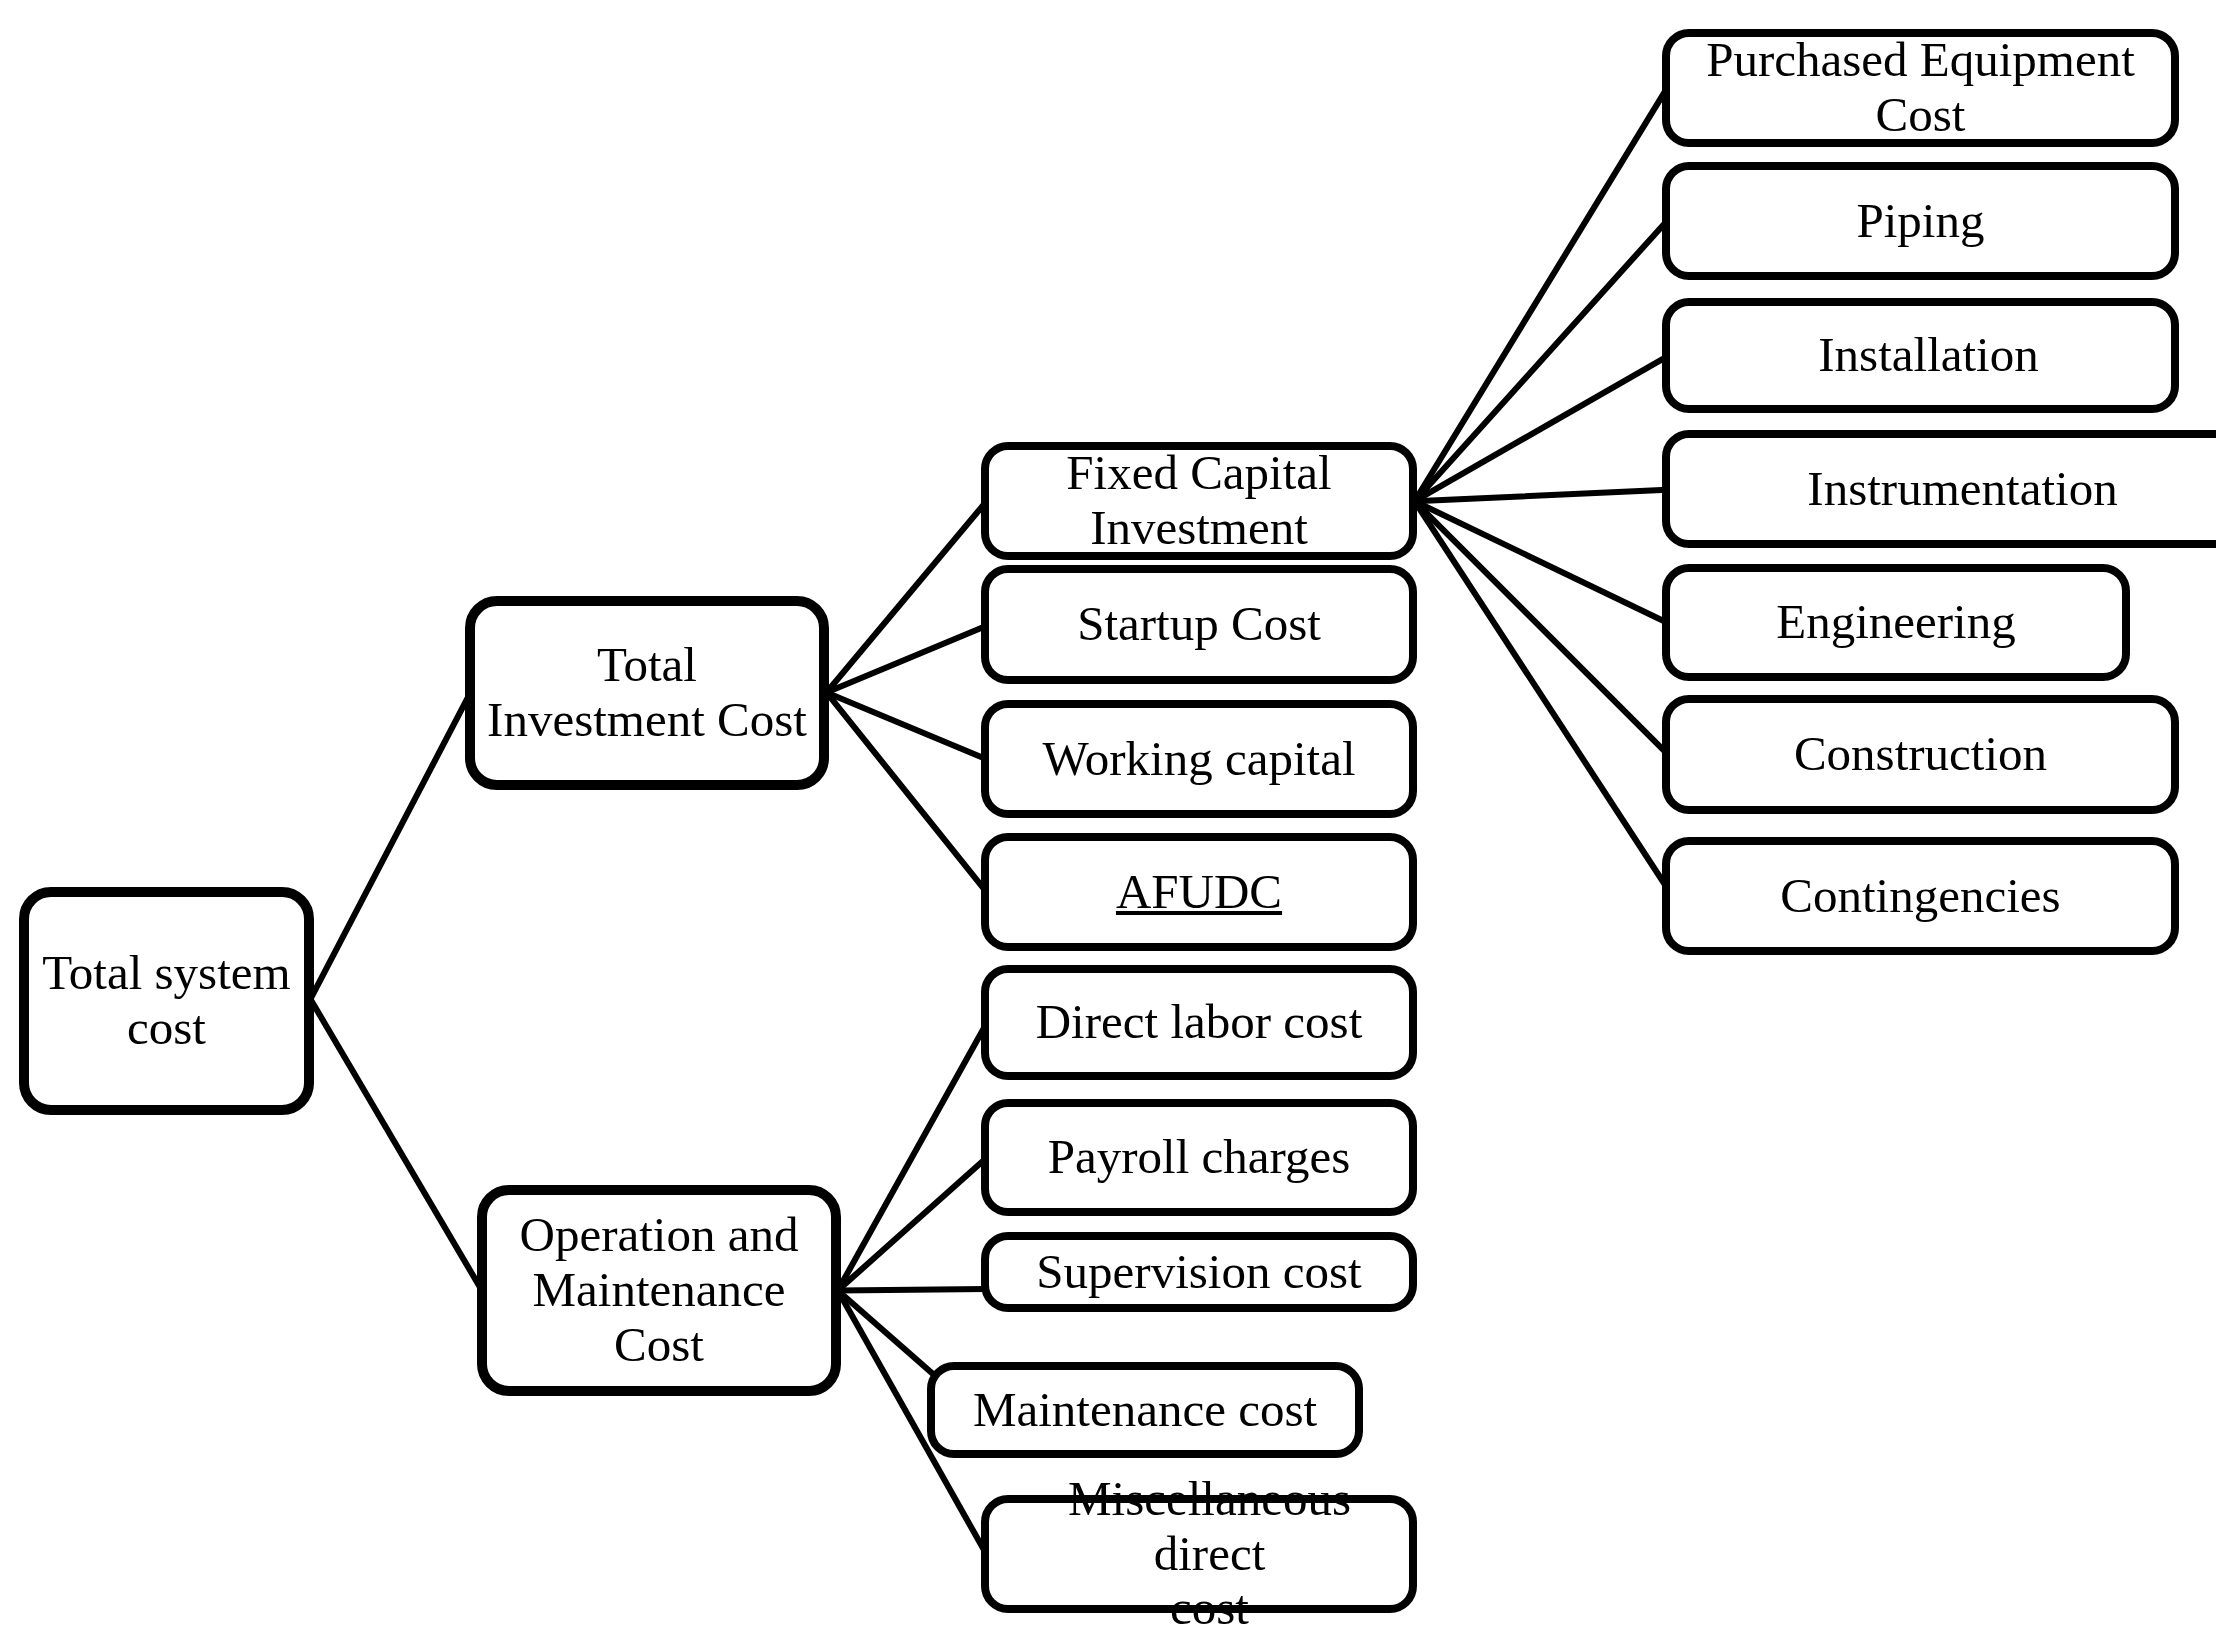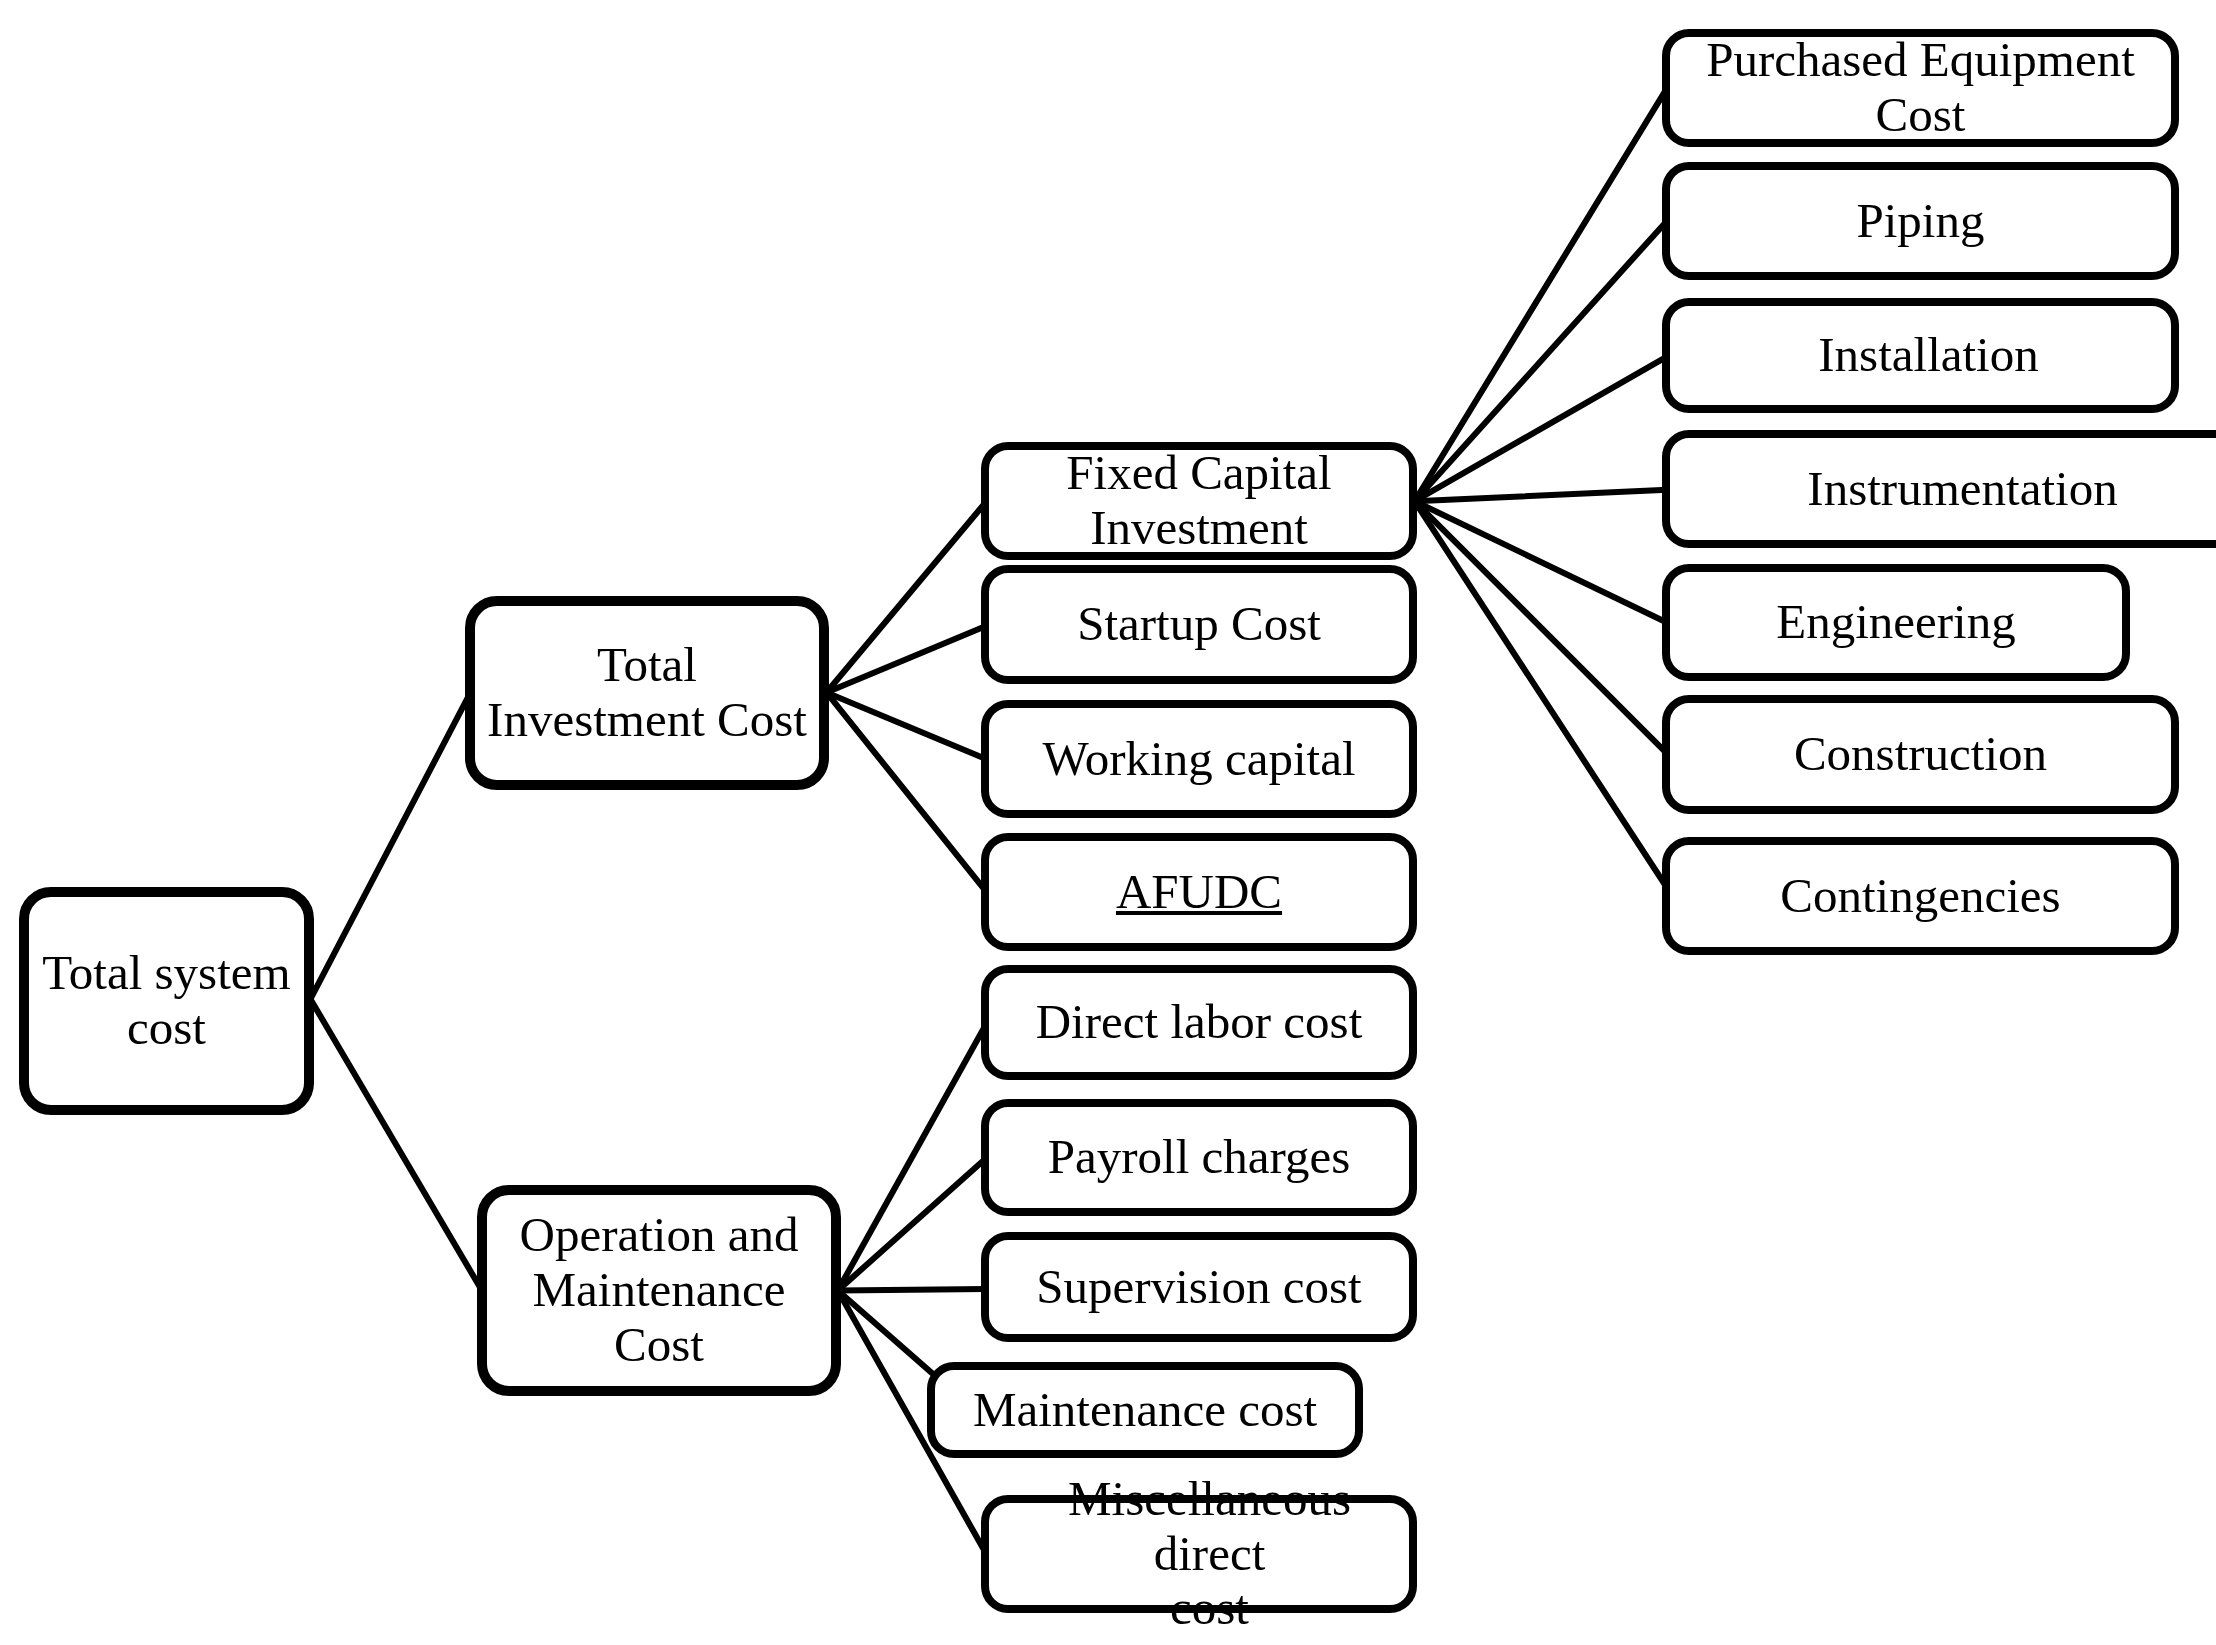--- a/index.html
+++ b/index.html
@@ -40,21 +40,21 @@
   .n-tsc { left: 19px;  top: 887px; width: 295px; height: 228px; border-radius: 32px; border-width: 10px; }
   .n-tic { left: 465px; top: 596px;  width: 364px; height: 194px; border-radius: 32px; border-width: 10px; }
   .n-om  { left: 477px; top: 1185px; width: 364px; height: 211px; border-radius: 32px; border-width: 10px; }
   
   .n-fci      { left: 981px; top: 442px;  width: 436px; height: 118px; }
   .n-startup  { left: 981px; top: 565px;  width: 436px; height: 119px; }
   .n-working  { left: 981px; top: 700px;  width: 436px; height: 118px; }
   .n-afudc    { left: 981px; top: 833px; width: 436px; height: 118px; text-decoration: underline; }
   .n-dlabor   { left: 981px; top: 965px; width: 436px; height: 115px; }
   .n-payroll  { left: 981px; top: 1099px; width: 436px; height: 117px; }
-  .n-superv   { left: 981px; top: 1232px; width: 436px; height: 110px; }
+  .n-superv   { left: 981px; top: 1232px; width: 436px; height: 80px; }
   .n-maint    { left: 927px; top: 1362px; width: 436px; height: 96px; }
   .n-misc     { left: 981px; top: 1495px; width: 436px; height: 118px; padding-left: 21px; }
   
   .n-pec      { left: 1662px; top: 29px;   width: 517px; height: 118px; }
   .n-piping   { left: 1662px; top: 162px;  width: 517px; height: 118px; }
   .n-install  { left: 1662px; top: 298px;  width: 517px; height: 115px; padding-left: 16px; }
   .n-instrum  { left: 1662px; top: 430px;  width: 601px; height: 118px; }
   .n-eng      { left: 1662px; top: 564px;  width: 468px; height: 117px; text-align: right; }
   .n-constr   { left: 1662px; top: 695px;  width: 517px; height: 119px; }
   .n-conting  { left: 1662px; top: 829px; width: 517px; height: 118px; margin-top: 8px; }

